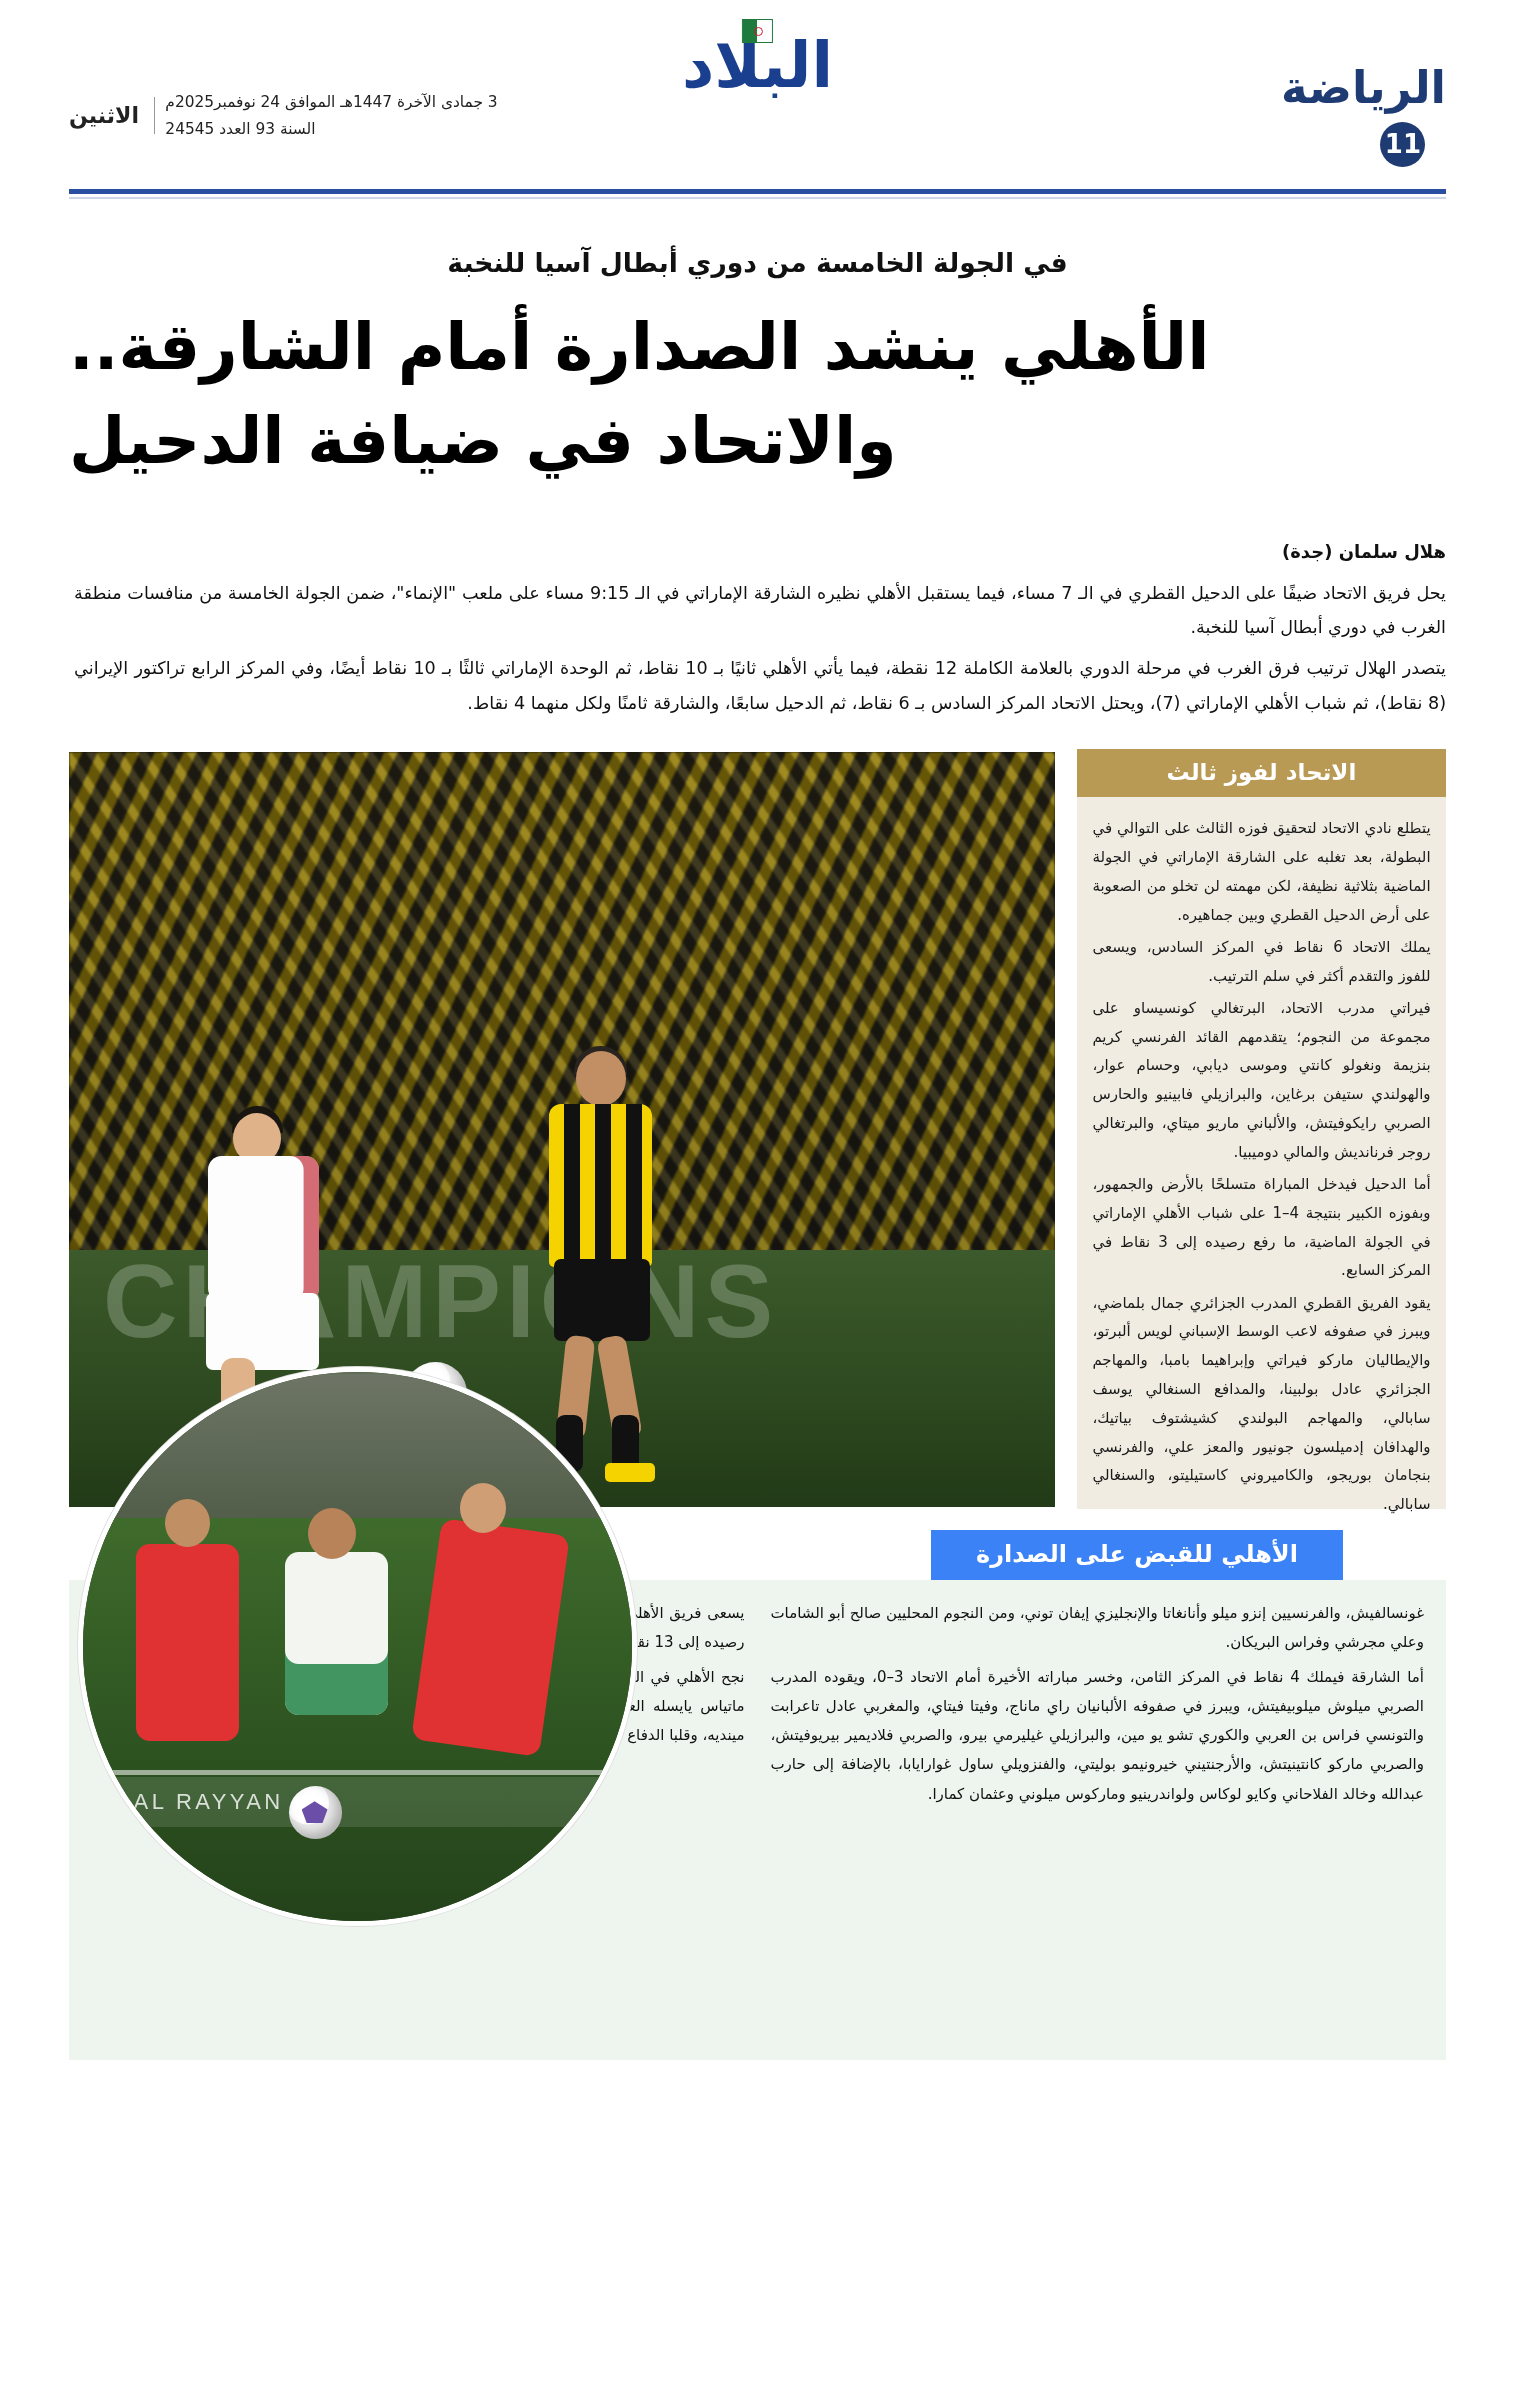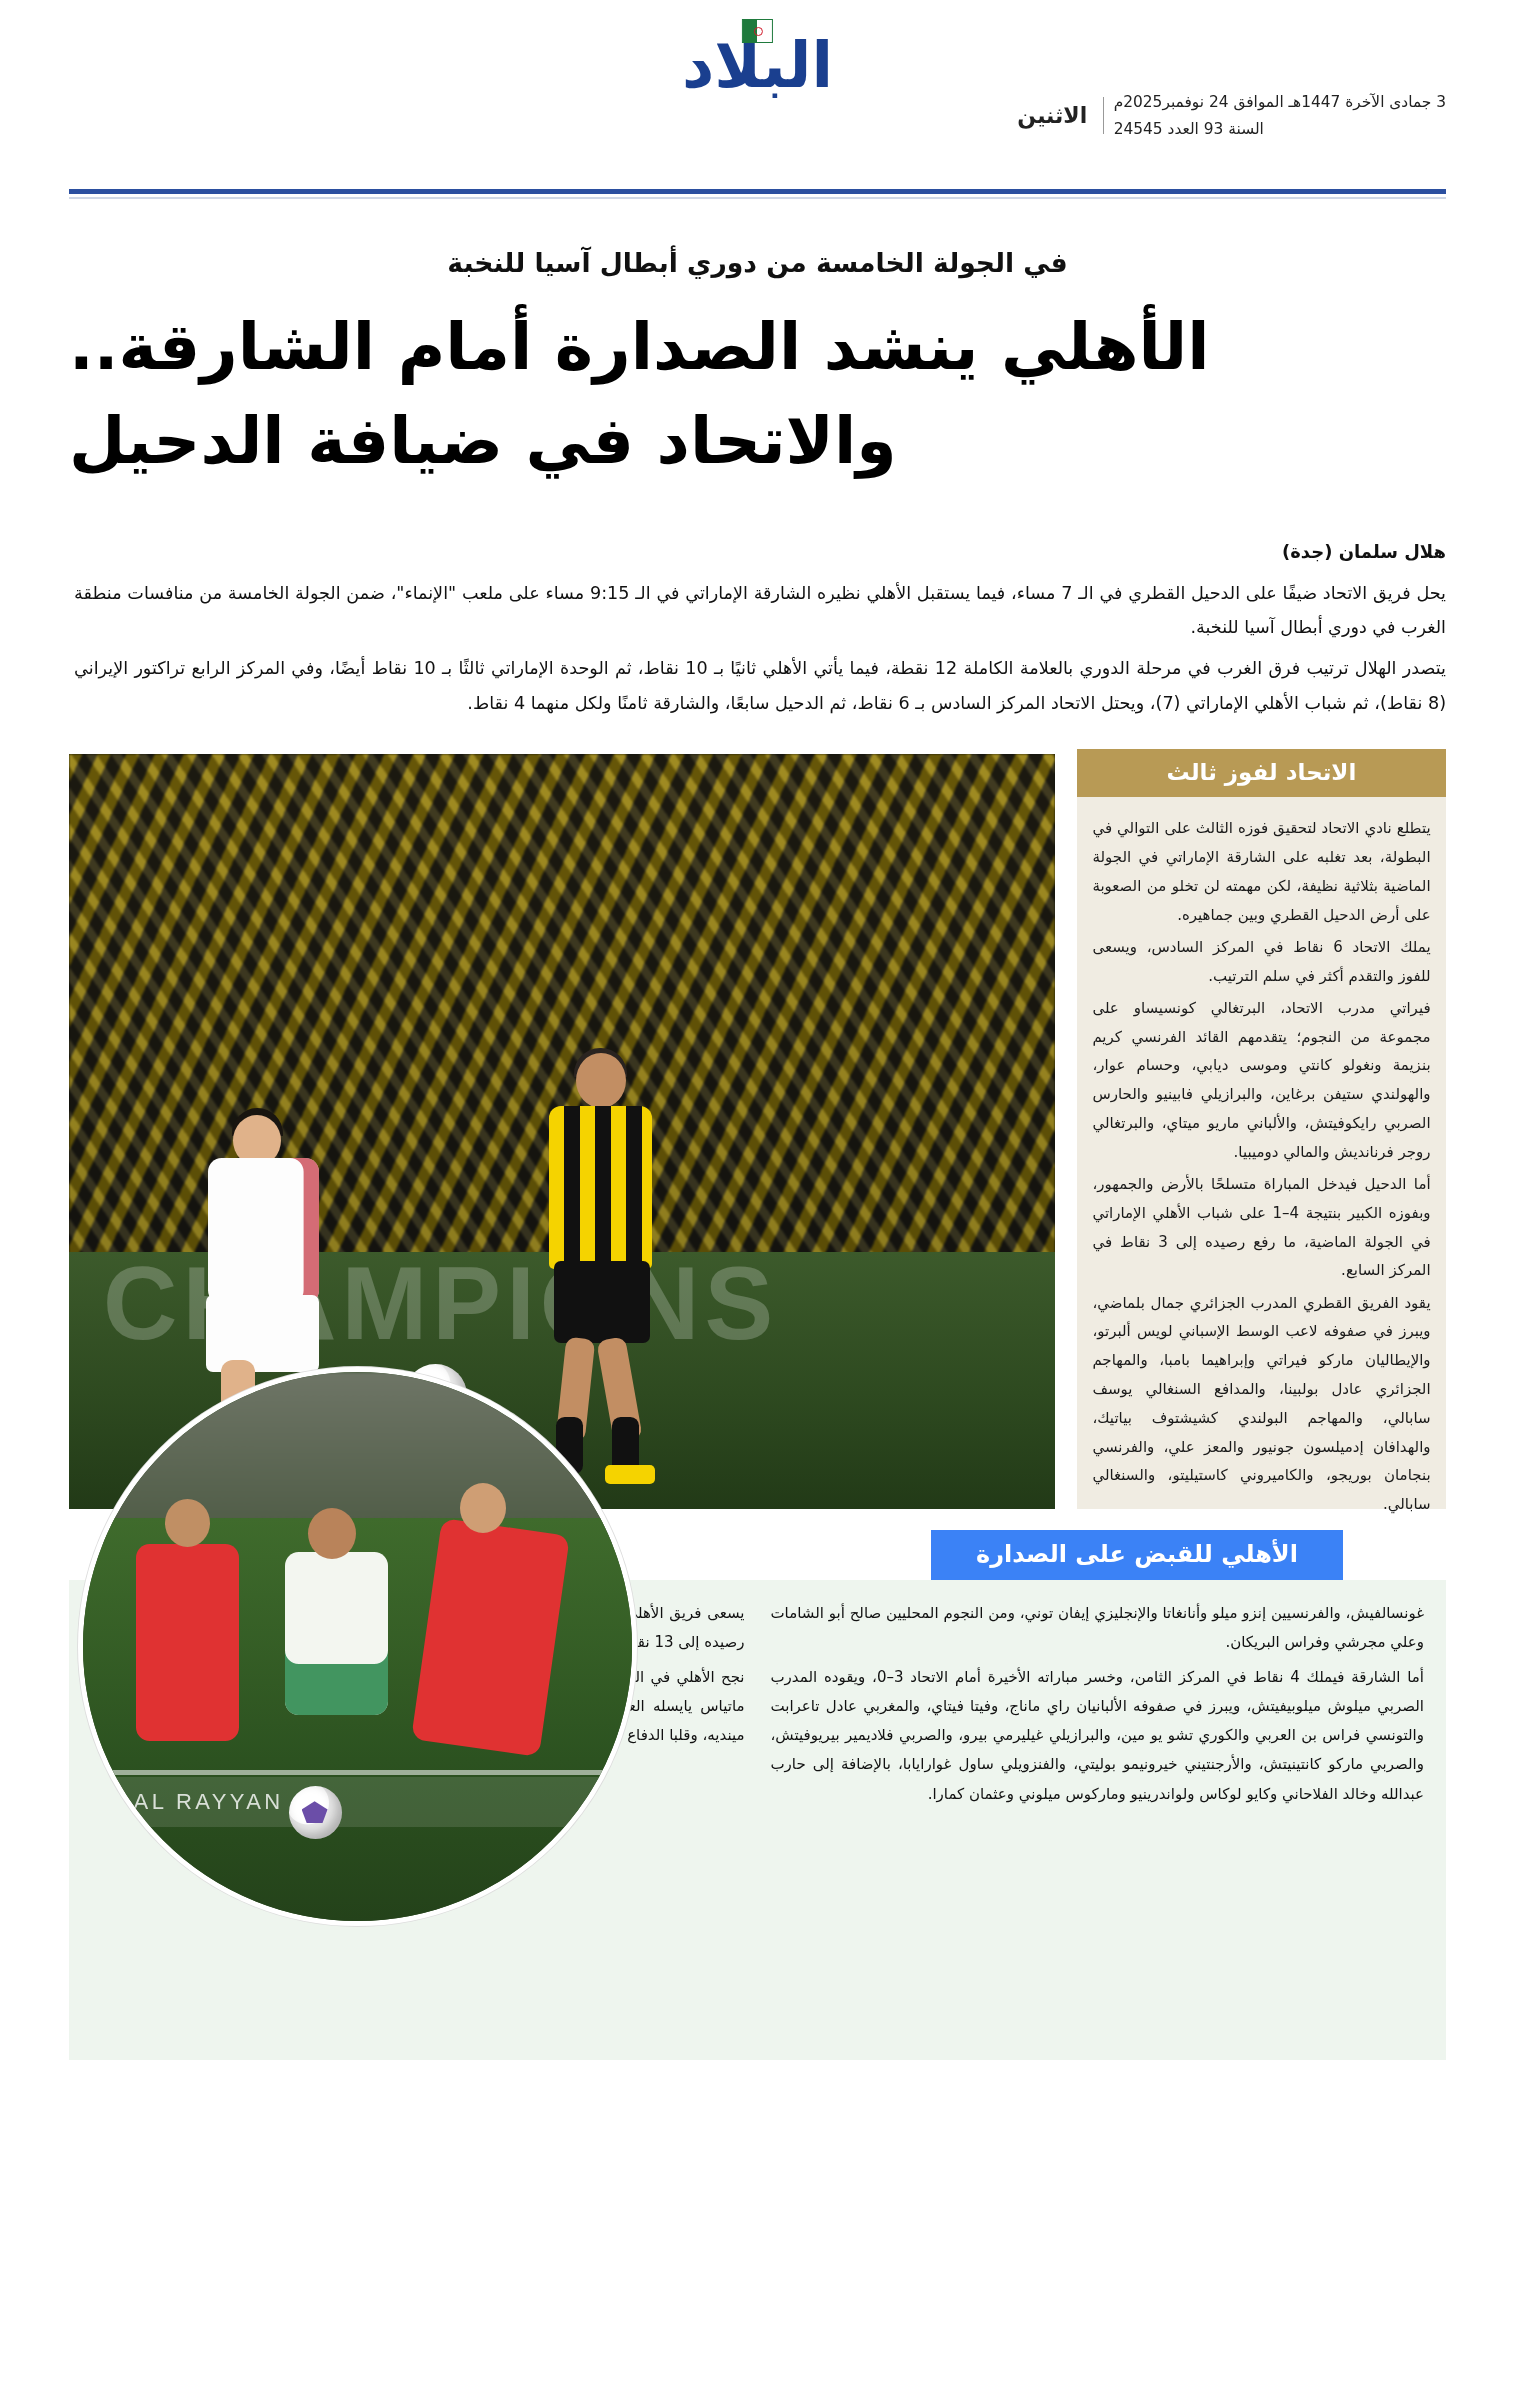--- a/index.html
+++ b/index.html
@@ -155,21 +155,21 @@
     margin-top: 13.7px;
     padding-left: 5.1px;
   }
   .lead p { margin: 0 0 6.9px 0; }
 
   
   .content {
     margin-top: 29px;
     display: flex;
     gap: 22px;
-    align-items: flex-end;
+    align-items: center;
   }
   .col-right {
     width: 369px;
     flex: 0 0 369px;
   }
   .col-left {
     flex: 1 1 auto;
   }
 
   
@@ -489,20 +489,24 @@
     font-family: "Liberation Sans", sans-serif;
     letter-spacing: 3.4px;
   }
 </style>
 </head>
 <body>
 
 <div class="page">
 
   <div class="masthead">
+    <div class="section-brand">
+      <div class="section-title">الرياضة</div>
+      <div class="page-badge">11</div>
+    </div>
 
     <div class="logo-wrap">
       <div class="logo-flag"></div>
       <div class="logo-text">البلاد</div>
     </div>
 
     <div class="date-block">
       <div class="date-lines">
         <div>3 جمادى الآخرة 1447هـ الموافق 24 نوفمبر2025م</div>
         <div>السنة 93 العدد 24545</div>

